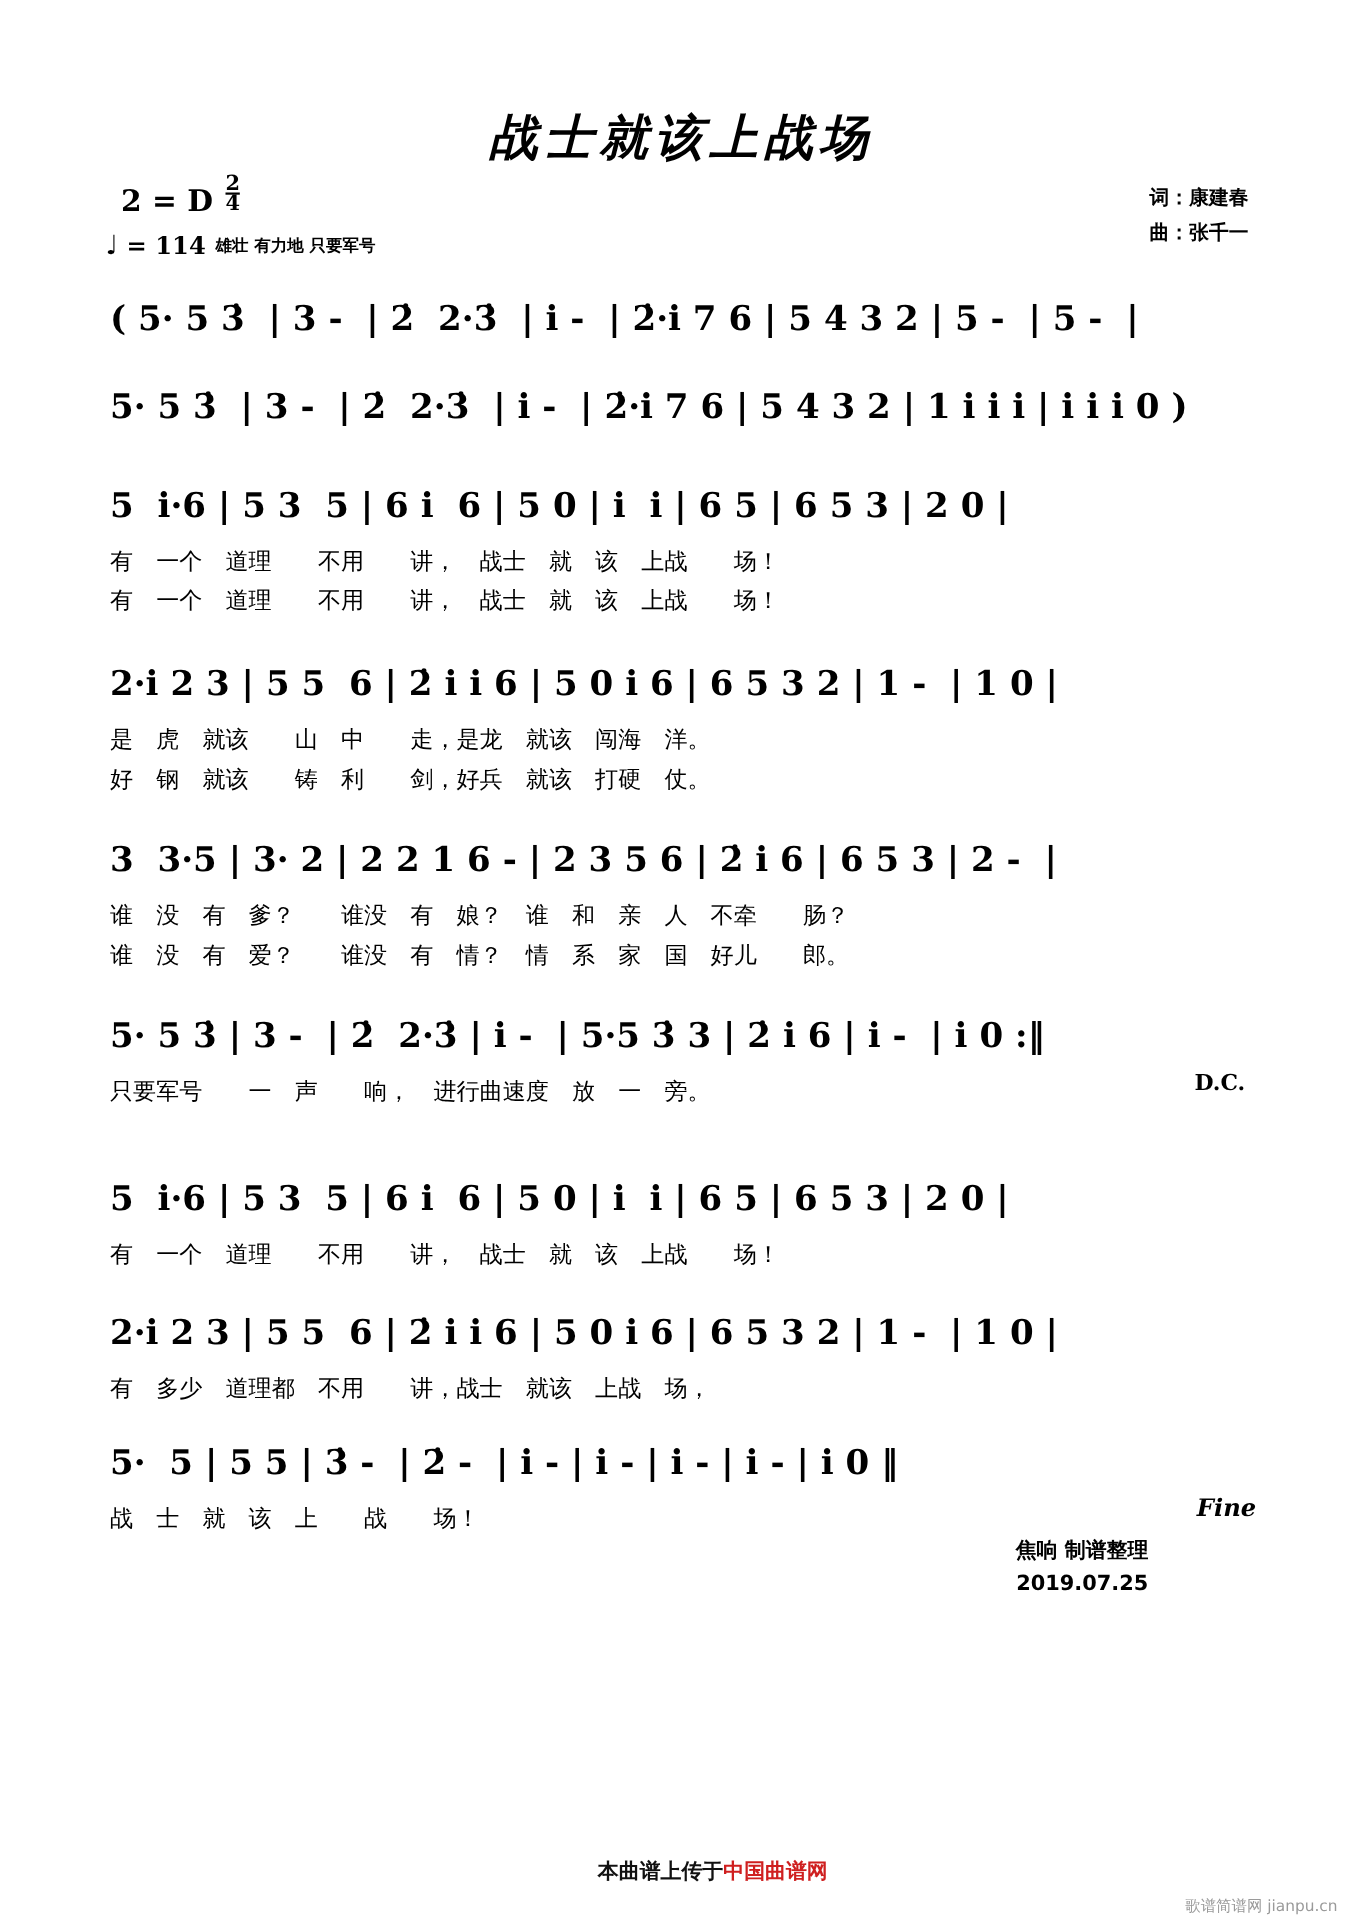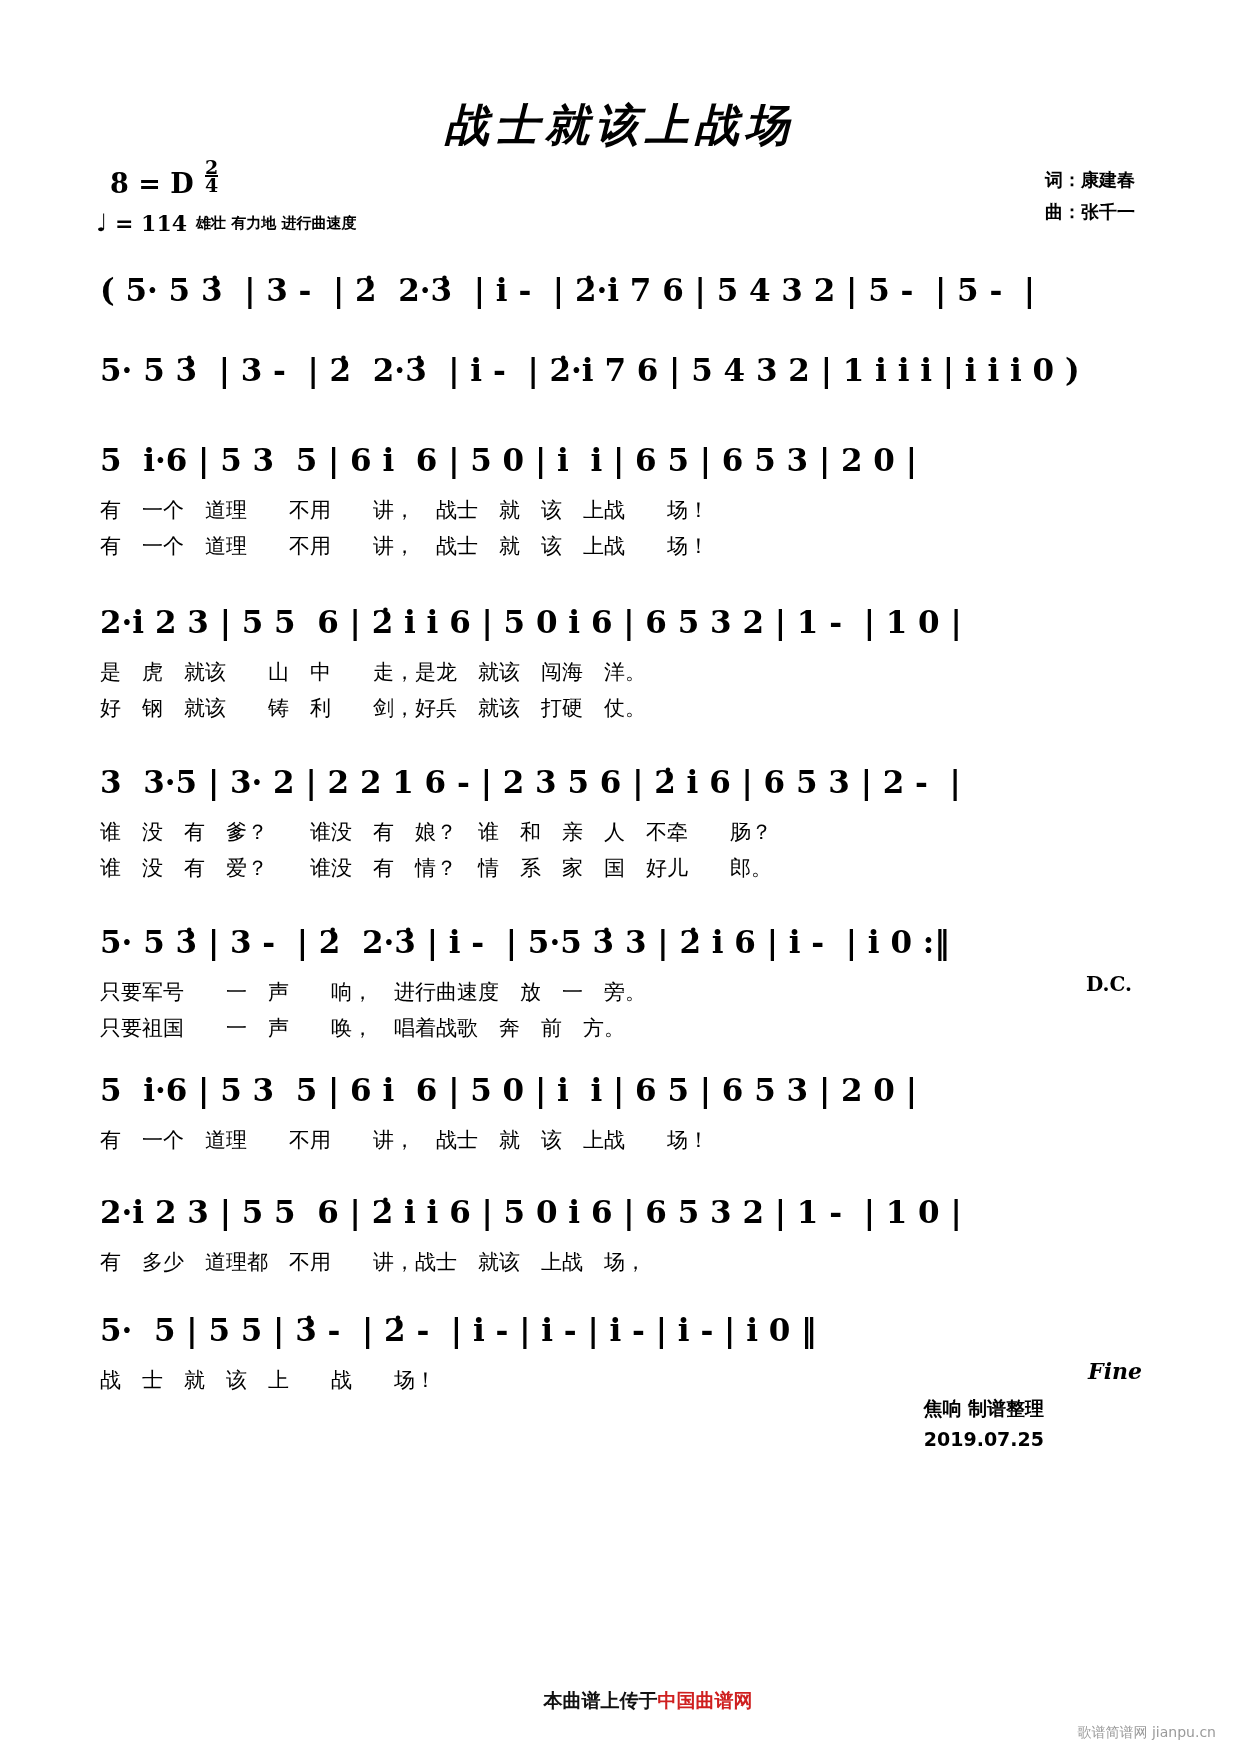--- a/index.html
+++ b/index.html
@@ -106,33 +106,33 @@
     font-size:14px;color:#9a9a9a;
   }
 </style>
 </head>
 <body>
 
 <div class="sheet">
 
   <div class="title">战士就该上战场</div>
 
-  <div class="key-sig">8 = D</div>
+  <div class="key-sig">2 = D</div>
 
   <div class="meter">
     <span class="num">2</span>
     <span class="den">4</span>
   </div>
 
   <div class="tempo">
     <span class="note">♩</span>
     <span>= 114</span>
   </div>
 
-  <div class="style-note">雄壮 有力地 进行曲速度</div>
+  <div class="style-note">雄壮 有力地 只要军号</div>
 
   <div class="credits">
     <div>词：康建春</div>
     <div>曲：张千一</div>
   </div>
 
   <div class="system" style="top:258px;">
     <div class="notes">( 5· 5 3̇  | 3 -  | 2̇  2·3̇  | i -  | 2̇·i 7 6 | 5 4 3 2 | 5 -  | 5 -  |</div>
   </div>
 
@@ -154,21 +154,20 @@
 
   <div class="system" style="top:750px;">
     <div class="notes">3  3·5 | 3· 2 | 2 2 1 6 - | 2 3 5 6 | 2̇ i 6 | 6 5 3 | 2 -  |</div>
     <div class="lyric">谁　没　有　爹？　　谁没　有　娘？　谁　和　亲　人　不牵　　肠？</div>
     <div class="lyric">谁　没　有　爱？　　谁没　有　情？　情　系　家　国　好儿　　郎。</div>
   </div>
 
   <div class="system" style="top:910px;">
     <div class="notes">5· 5 3̇ | 3 -  | 2̇  2·3̇ | i -  | 5·5 3̇ 3 | 2̇ i 6 | i -  | i 0 :‖</div>
     <div class="lyric">只要军号　　一　声　　响，　进行曲速度　放　一　旁。</div>
-    <div class="lyric">只要祖国　　一　声　　唤，　唱着战歌　奔　前　方。</div>
     <div class="dc" style="right:108px;top:62px;">D.C.</div>
   </div>
 
   <div class="system" style="top:1058px;">
     <div class="notes">5  i·6 | 5 3  5 | 6 i  6 | 5 0 | i  i | 6 5 | 6 5 3 | 2 0 |</div>
     <div class="lyric">有　一个　道理　　不用　　讲，　战士　就　该　上战　　场！</div>
   </div>
 
   <div class="system" style="top:1180px;">
     <div class="notes">2·i 2 3 | 5 5  6 | 2̇ i i 6 | 5 0 i 6 | 6 5 3 2 | 1 -  | 1 0 |</div>

